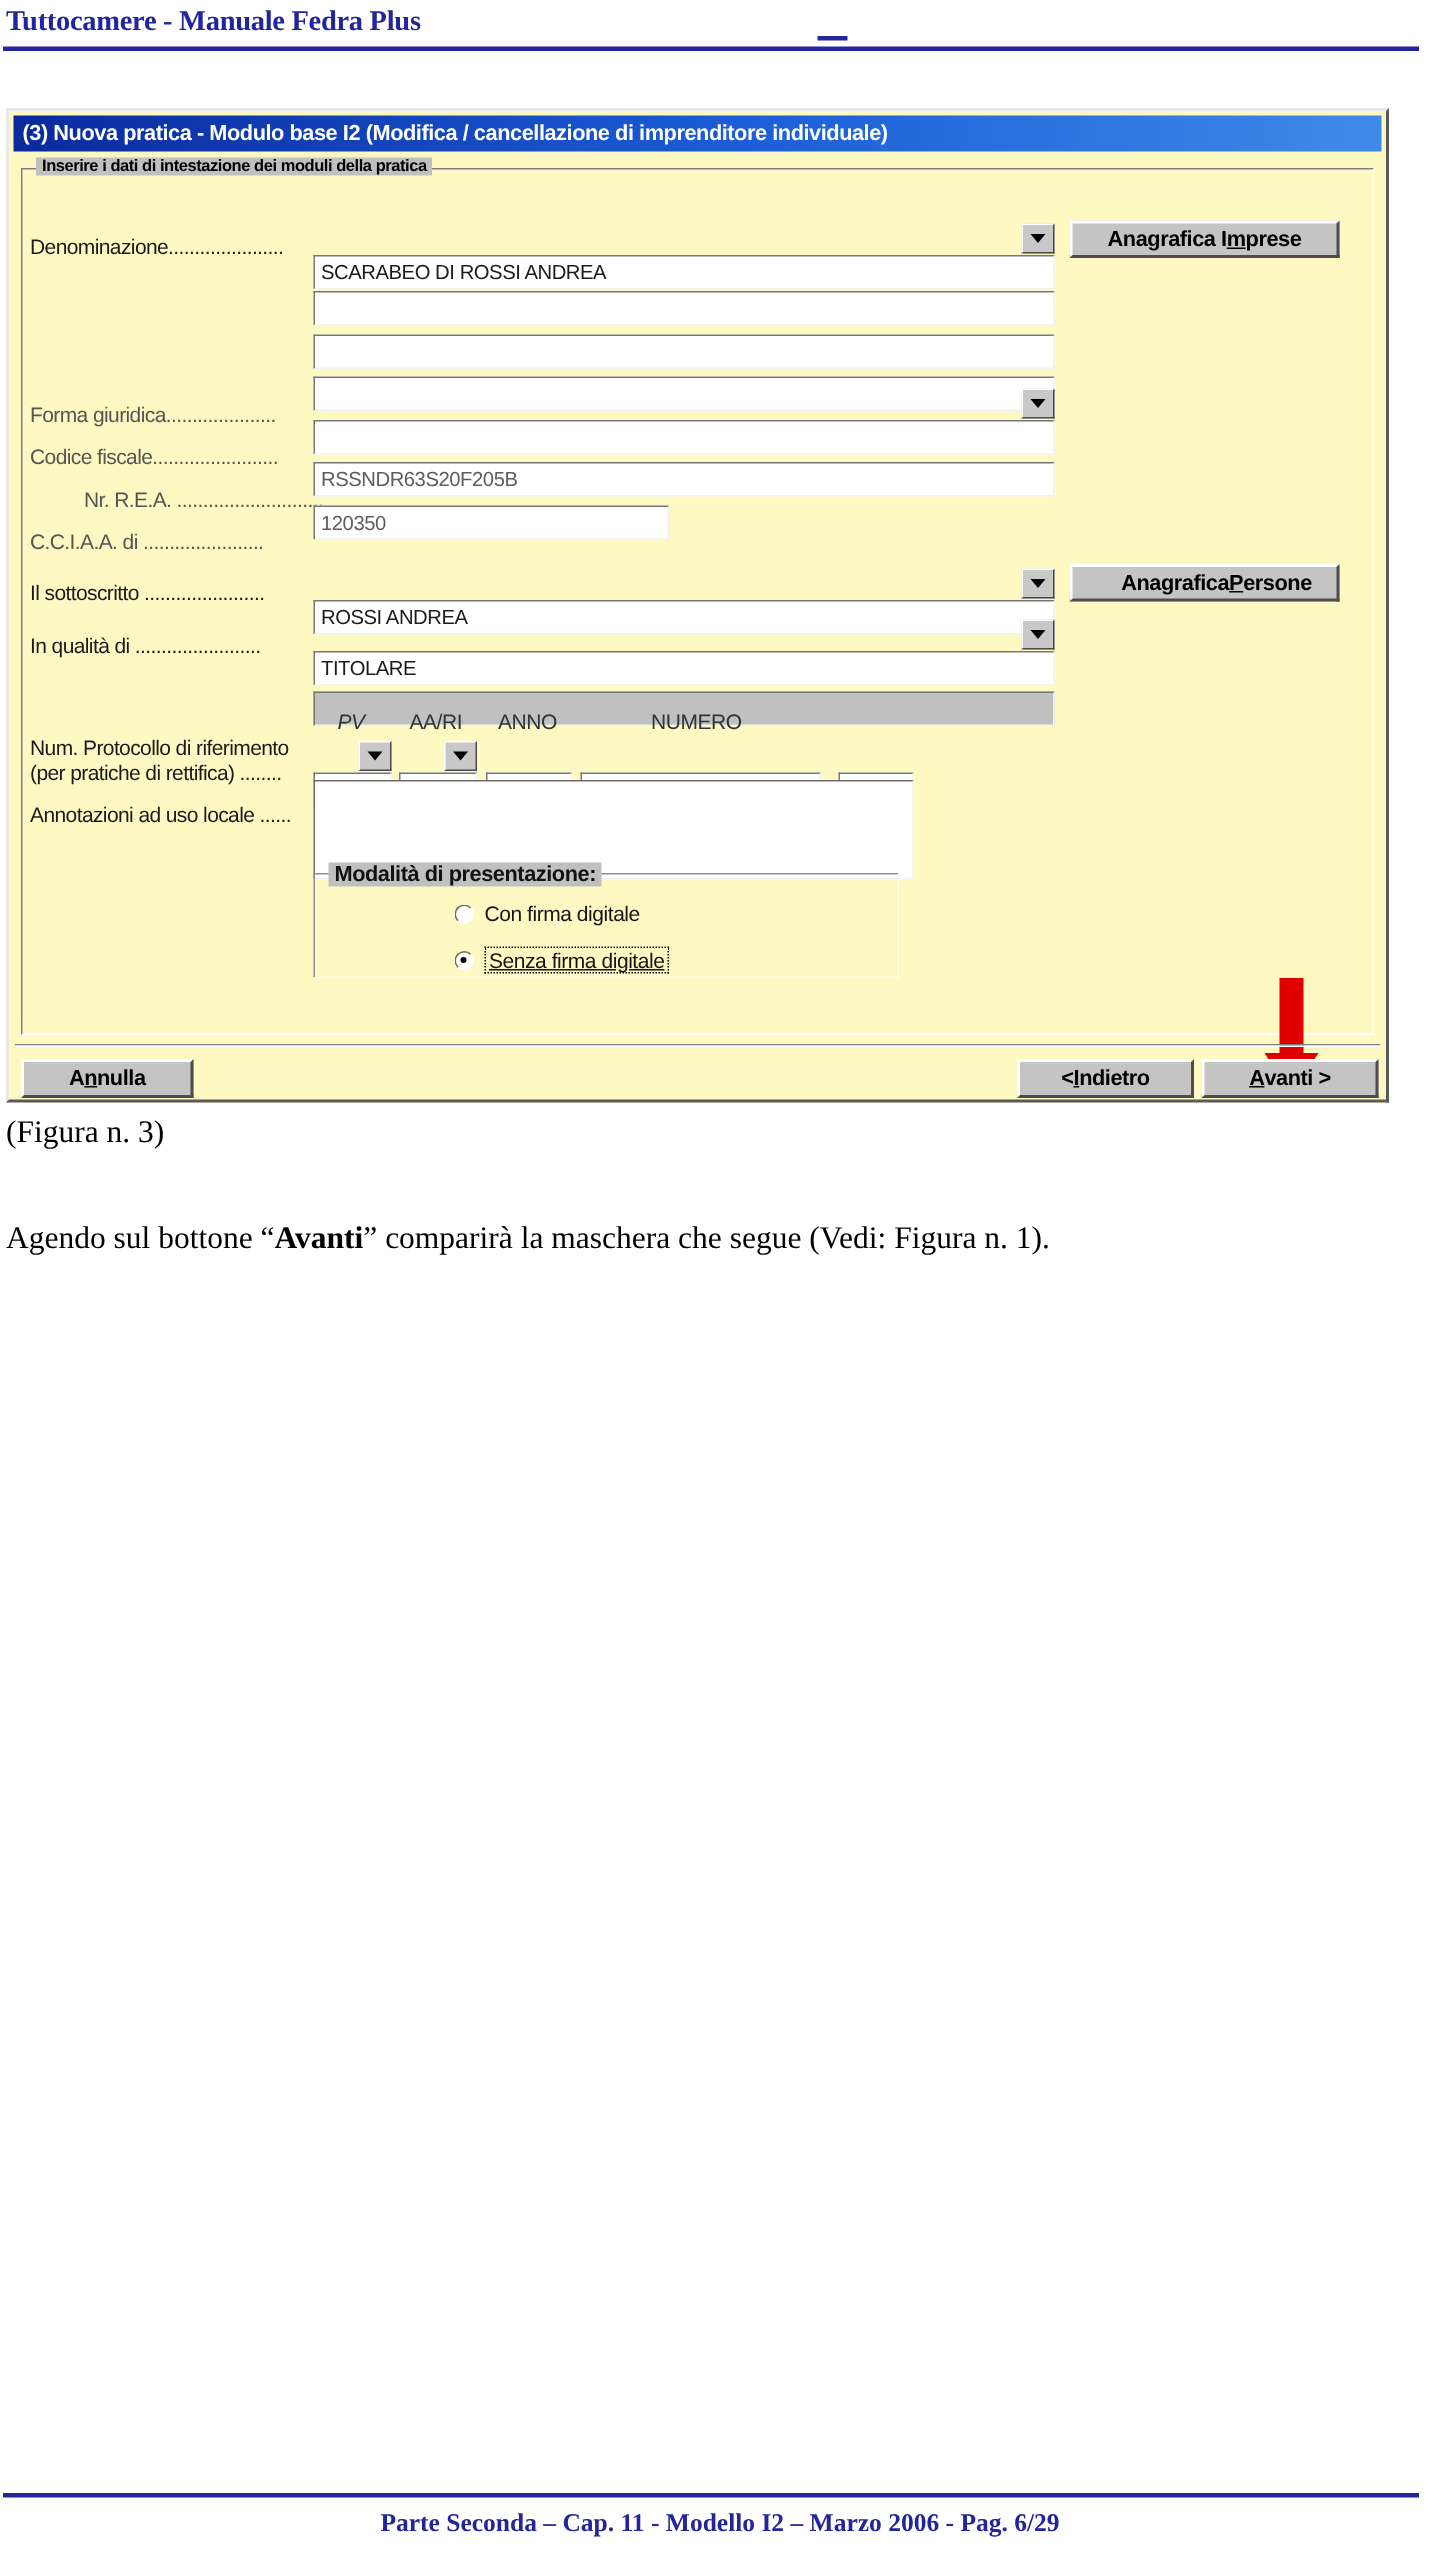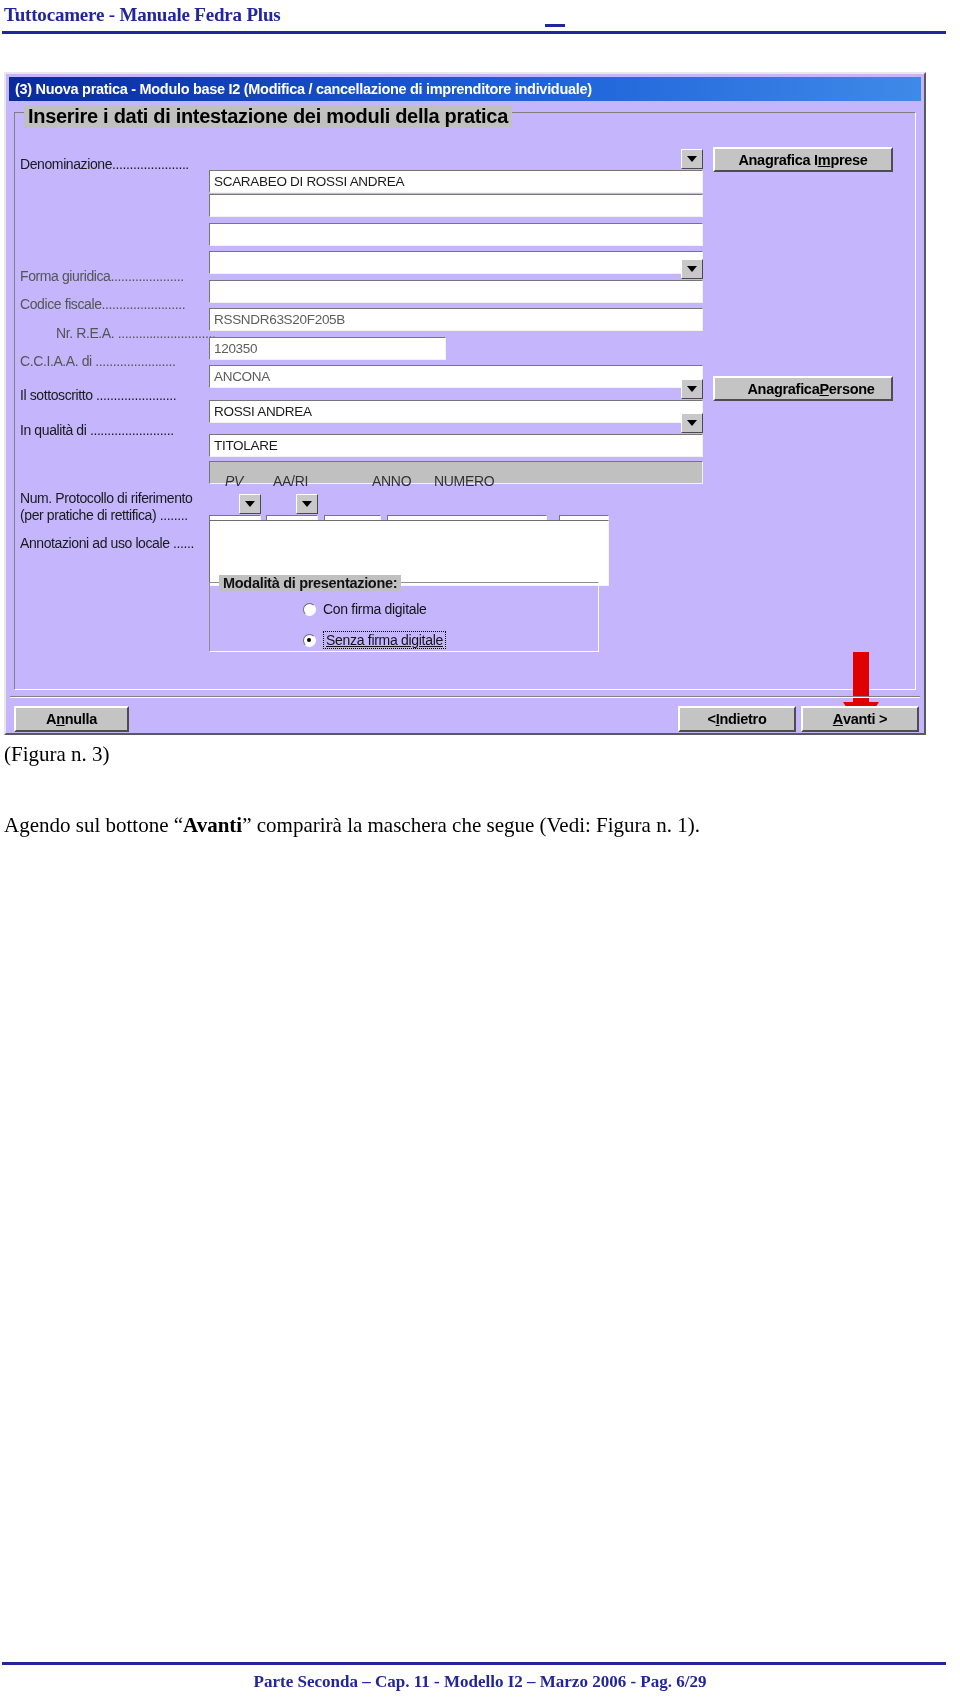--- a/index.html
+++ b/index.html
@@ -51,21 +51,21 @@
     background: #22259b;
   }
 
   
   .dialog {
     position: absolute;
     left: 4px;
     top: 72px;
     width: 922px;
     height: 663px;
-    background: #c4b5fd;
+    background: #fef9c3;
     border-top: 2px solid #e8e8e8;
     border-left: 2px solid #e8e8e8;
     border-right: 2px solid #5a5a5a;
     border-bottom: 2px solid #5a5a5a;
     box-sizing: border-box;
     font-family: "Liberation Sans", sans-serif;
   }
   .titlebar {
     position: absolute;
     left: 3px;
@@ -96,21 +96,21 @@
     border-bottom-color: #ffffff;
     box-sizing: border-box;
   }
   .groupbox-main-label {
     position: absolute;
     left: 18px;
     top: 31px;
     background: #c0c0c0;
     padding: 0 4px;
     font-weight: bold;
-    font-size: 20px;
+    font-size: 11px;
     color: #000000;
     letter-spacing: -0.3px;
     white-space: nowrap;
   }
 
   
   .flabel {
     position: absolute;
     font-size: 14px;
     color: #555555;
@@ -372,21 +372,20 @@
       <i></i>
     </div>
 
   <div class="flabel" style="left:14px; top:222px;">Codice fiscale........................</div>
   <div class="fld gray-text" style="left:203px; top:211px; width:494px; height:23px;">RSSNDR63S20F205B</div>
 
   <div class="flabel" style="left:14px; top:251px;margin-left:36px;">Nr. R.E.A. ............................</div>
   <div class="fld gray-text" style="left:203px; top:240px; width:237px; height:23px;">120350</div>
 
   <div class="flabel" style="left:14px; top:279px;">C.C.I.A.A. di .......................</div>
-  <div class="fld gray-text" style="left:203px; top:268px; width:494px; height:23px;">ANCONA</div>
 
   <div class="flabel dark" style="left:14px; top:313px;">Il sottoscritto .......................</div>
   <div class="fld" style="left:203px; top:303px; width:494px; height:23px;">ROSSI ANDREA</div>
   <div class="combo-arrow" style="left:675px; top:305px;">
       <i></i>
     </div>
 
   <div class="btn" style="left:707px; top:302px; width:180px; height:25px;padding-left:16px;">
     <span>Anagrafica </span>
       <u>P</u>
@@ -395,21 +394,21 @@
 
   <div class="flabel dark" style="left:14px; top:348px;">In qualità di ........................</div>
   <div class="fld" style="left:203px; top:337px; width:494px; height:23px;">TITOLARE</div>
   <div class="combo-arrow" style="left:675px; top:339px;">
       <i></i>
     </div>
   <div class="fld" style="left:203px; top:364px; width:494px; height:23px; background:#c0c0c0;"></div>
 
   <div class="colhead" style="left:219px; top:399px;font-style:italic;">PV</div>
   <div class="colhead" style="left:267px; top:399px;">AA/RI</div>
-  <div class="colhead" style="left:326px; top:399px;margin-left:40px;">ANNO</div>
+  <div class="colhead" style="left:326px; top:399px;">ANNO</div>
   <div class="colhead" style="left:428px; top:399px;">NUMERO</div>
 
   <div class="flabel dark" style="left:14px; top:416px;">Num. Protocollo di riferimento</div>
   <div class="flabel dark" style="left:14px; top:433px;">(per pratiche di rettifica) ........</div>
 
   <div class="fld" style="left:203px; top:418px; width:52px; height:23px;"></div>
   <div class="combo-arrow" style="left:233px; top:420px;">
       <i></i>
     </div>
 

